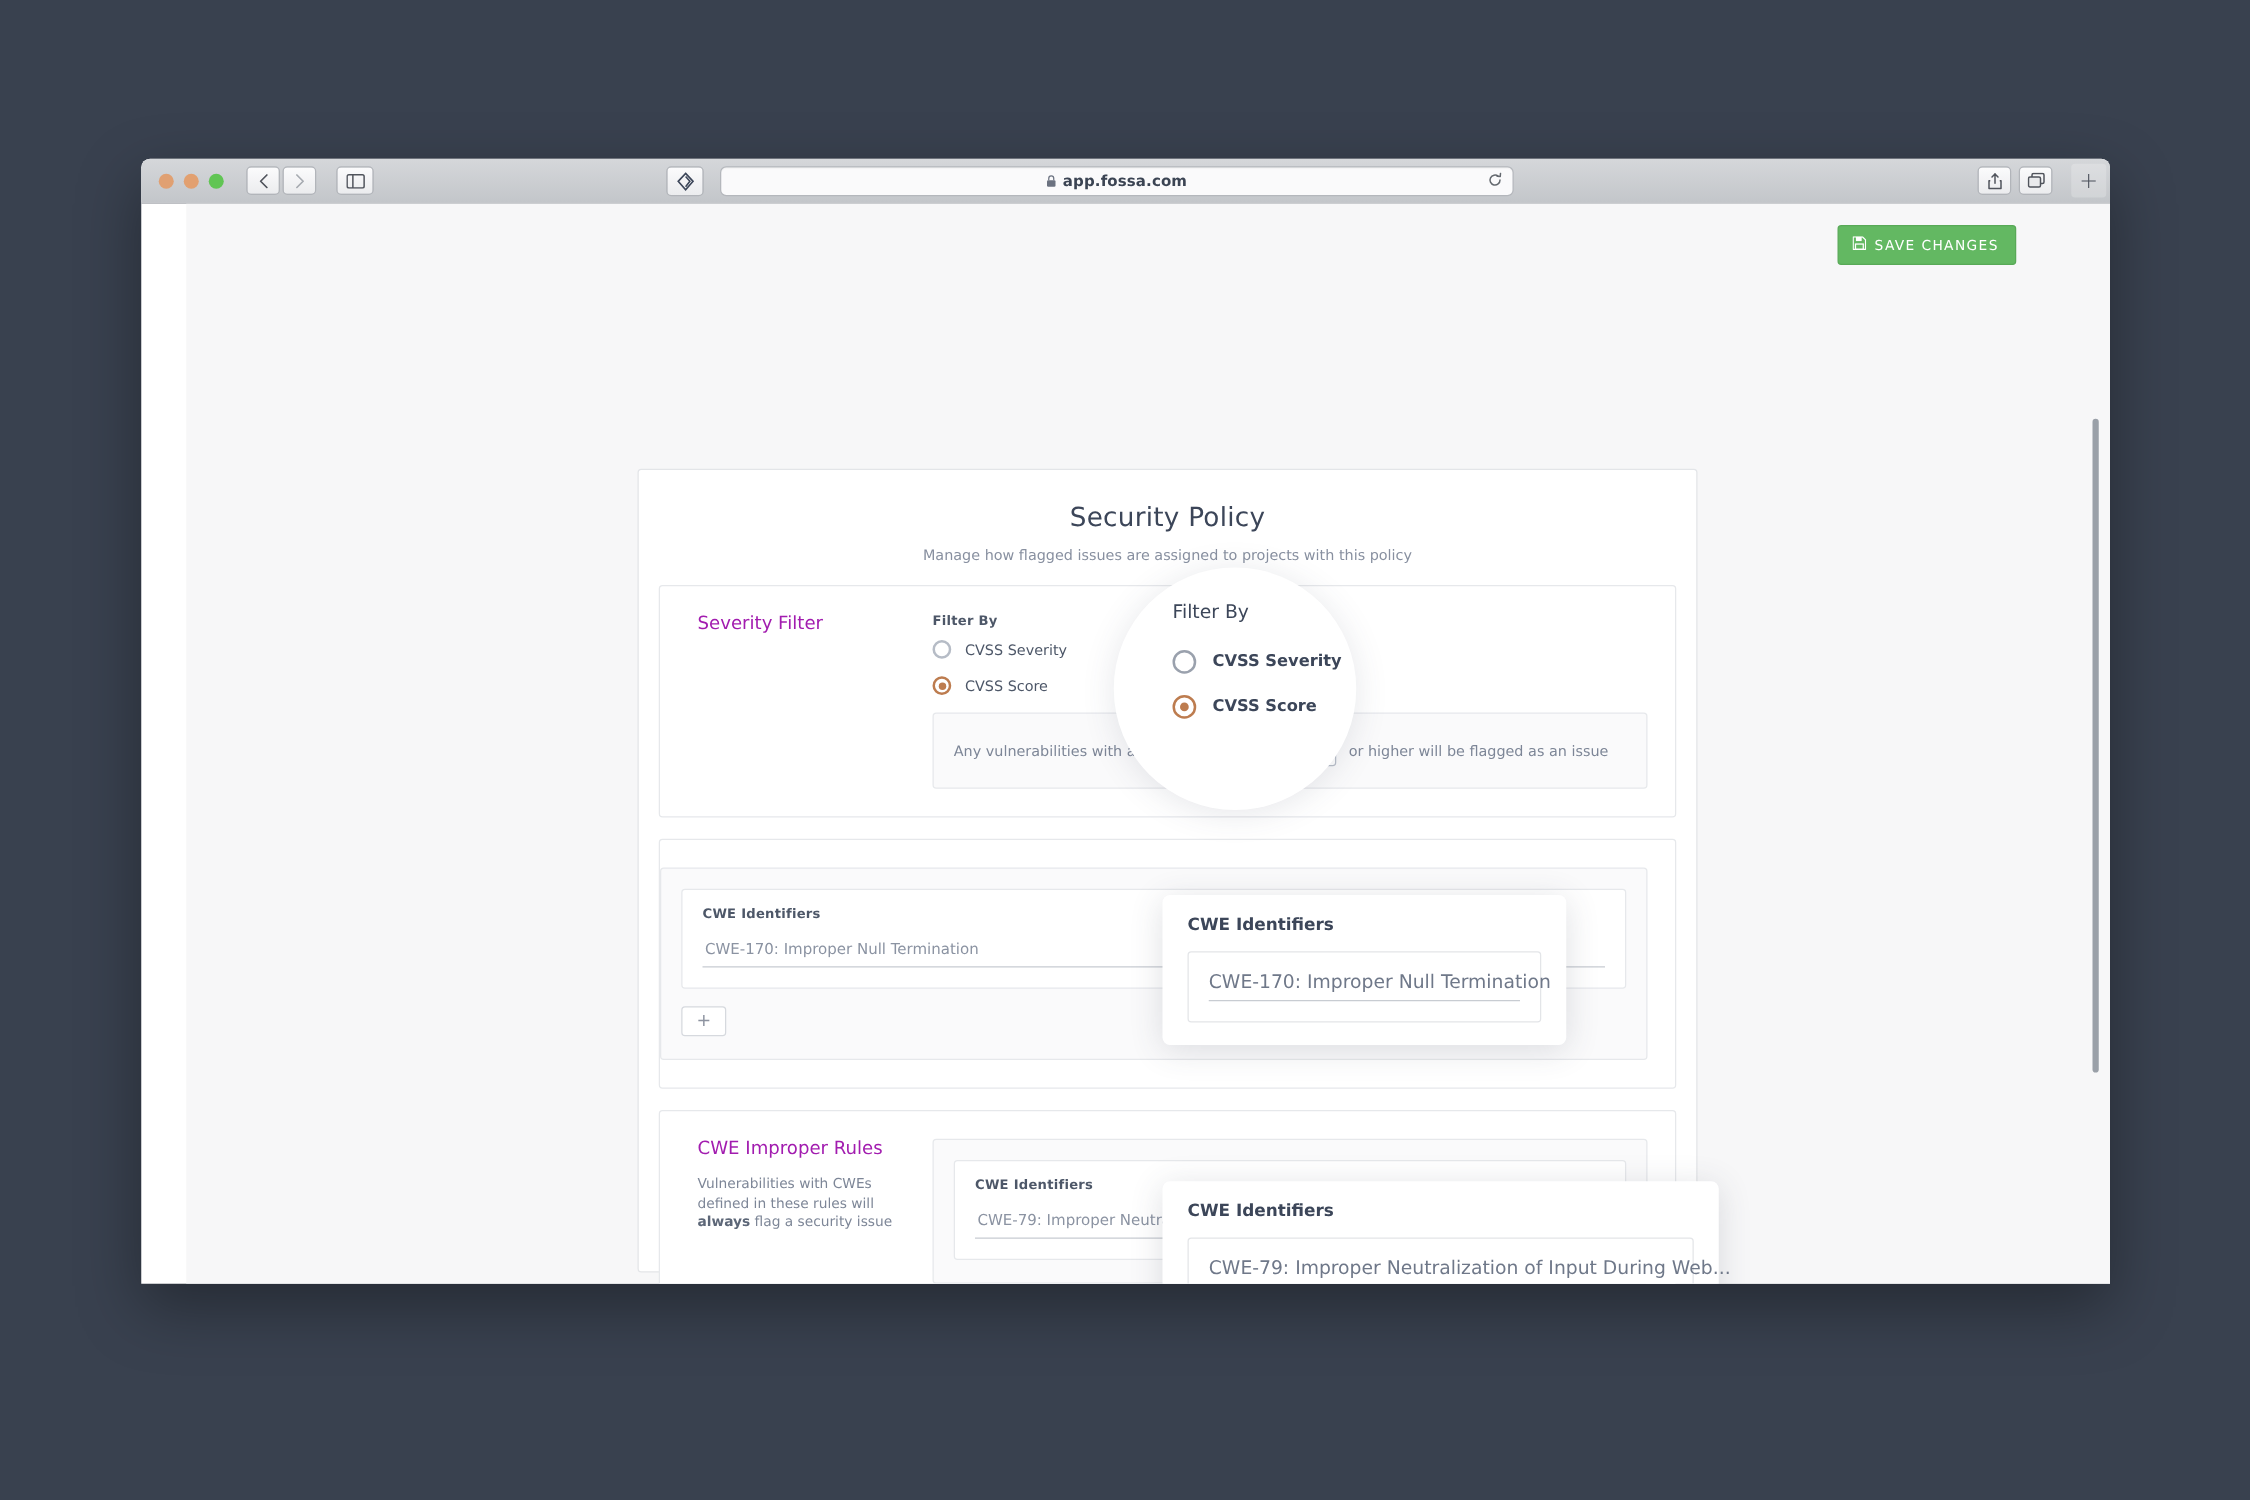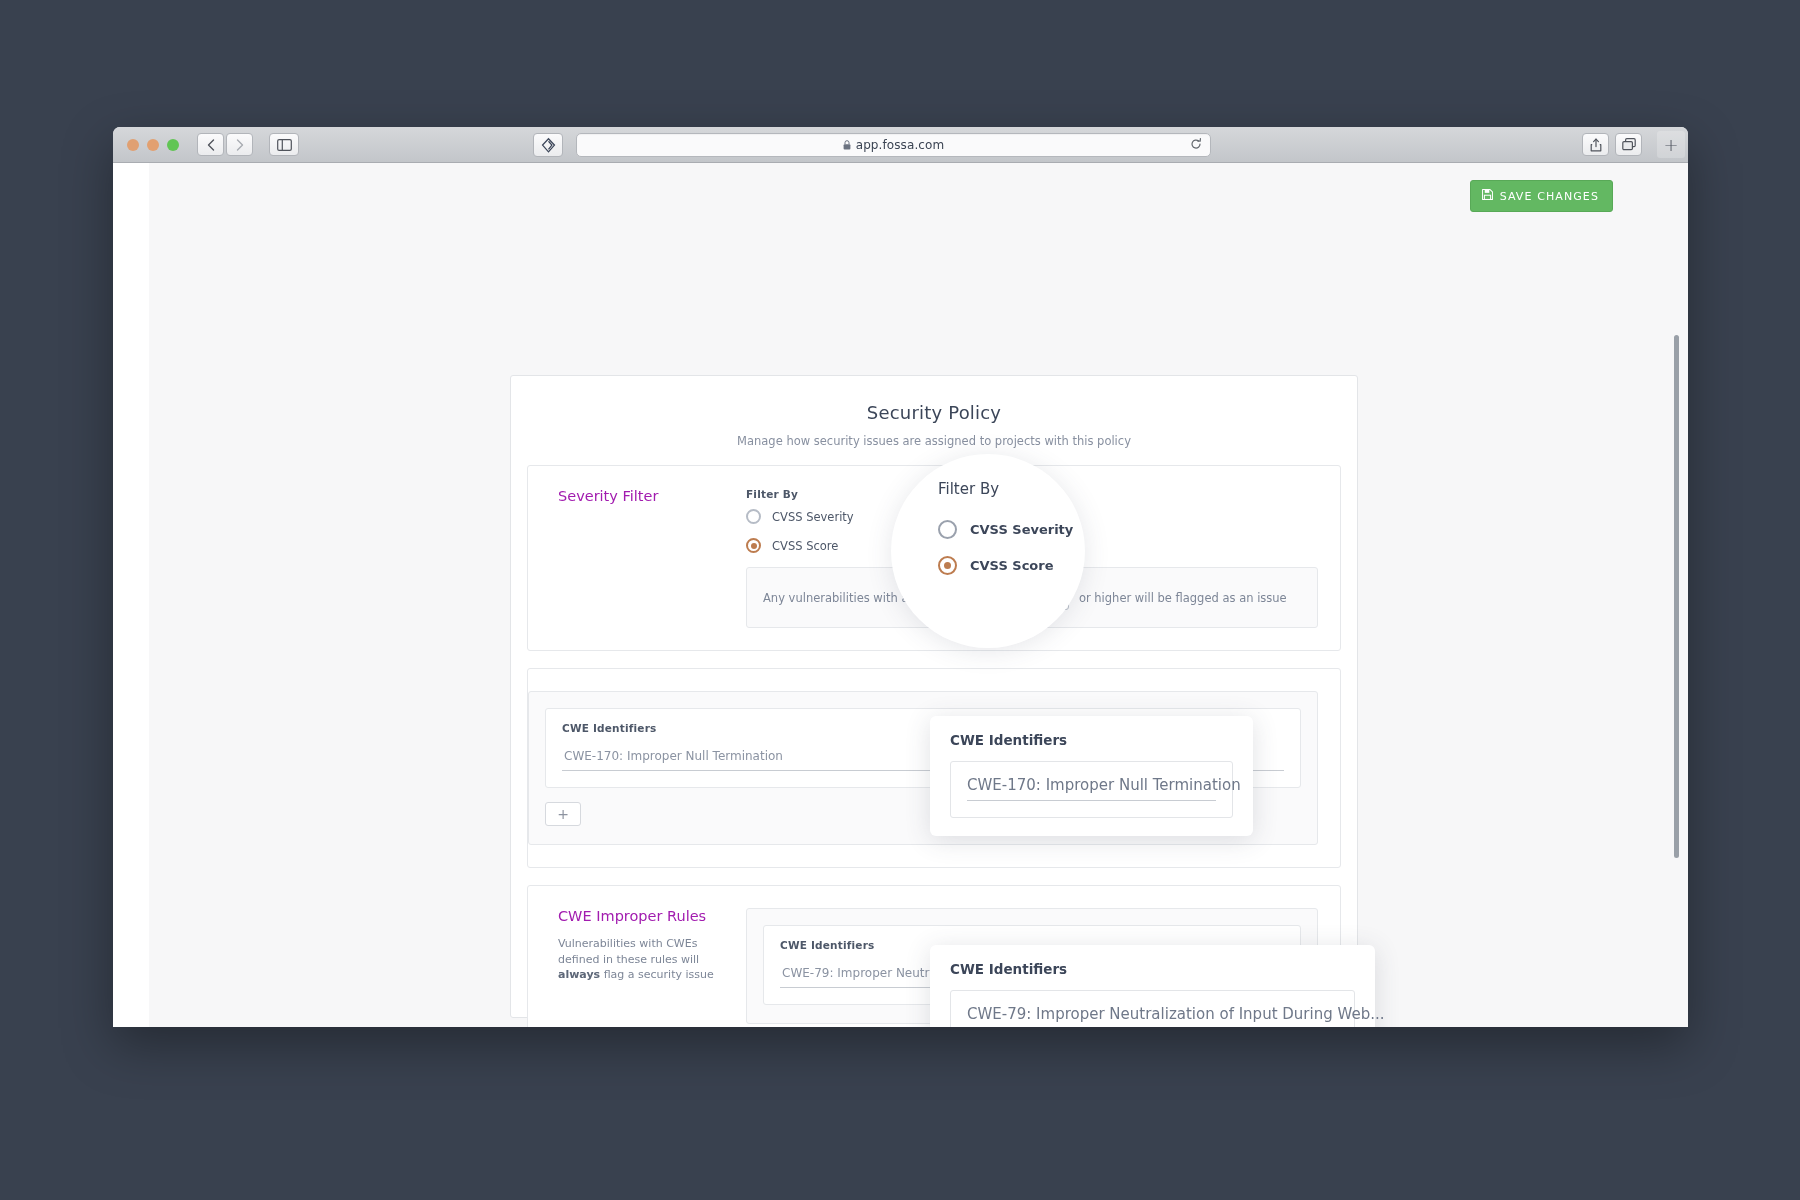--- a/index.html
+++ b/index.html
@@ -55,21 +55,21 @@
     position:absolute; left:463px; top:6px;
     width:635px; height:24px;
     background:#fafafb;
     border:1px solid #b4b7bc;
     border-radius: 5px;
     display:flex; align-items:center; justify-content:center;
     box-shadow: inset 0 1px 1px rgba(0,0,0,0.04);
   }
   .url-text {
     font-size: 12px; color:#3b4453; letter-spacing:.1px;
-    display:flex; align-items:center; gap:5px;
+    display:flex; align-items:center; gap:5px;font-weight:bold;
   }
   .reload {
     position:absolute; right:8px; top:4px;
     font-size:13px; color:#64696f;
   }
   .right-group { position:absolute; right:46px; top:6px; display:flex; gap:6px; }
   .newtab-btn {
     position:absolute; right:3px; top:4px;
     width:28px; height:27px;
     display:flex;align-items:center;justify-content:center;
@@ -103,21 +103,21 @@
   .content-card {
     position:absolute;
     left: 361px; top: 212px;
     width: 848px; height: 643px;
     background:#fff;
     border:1px solid #e3e5e8;
     border-radius:3px;
   }
   .page-title {
     text-align:center;
-    font-size: 18px;
+    font-size: 21px;
     color:#3c4659;
     font-weight: 400;
     margin-top: 26px;
     letter-spacing:.2px;
   }
   .page-sub {
     text-align:center;
     font-size: 11.5px;
     color:#8890a0;
     margin-top: 11px;
@@ -357,21 +357,21 @@
               <rect x="2.6" y="6.8" width="6.8" height="4.6" fill="none" stroke="#fff" stroke-width="1.1"></rect>
             </svg>
         </span>
         <span>SAVE CHANGES</span>
       </div>
     </div>
 
     <div class="content-card">
 
       <div class="page-title">Security Policy</div>
-      <div class="page-sub">Manage how security issues are assigned to projects with this policy</div>
+      <div class="page-sub">Manage how flagged issues are assigned to projects with this policy</div>
 
       <div class="section">
         <div class="sec-left">
           <div class="sec-title">Severity Filter</div>
         </div>
         <div class="sec-right">
           <div class="field-label">Filter By</div>
 
           <div class="radio-row">
             <div class="radio"></div>

